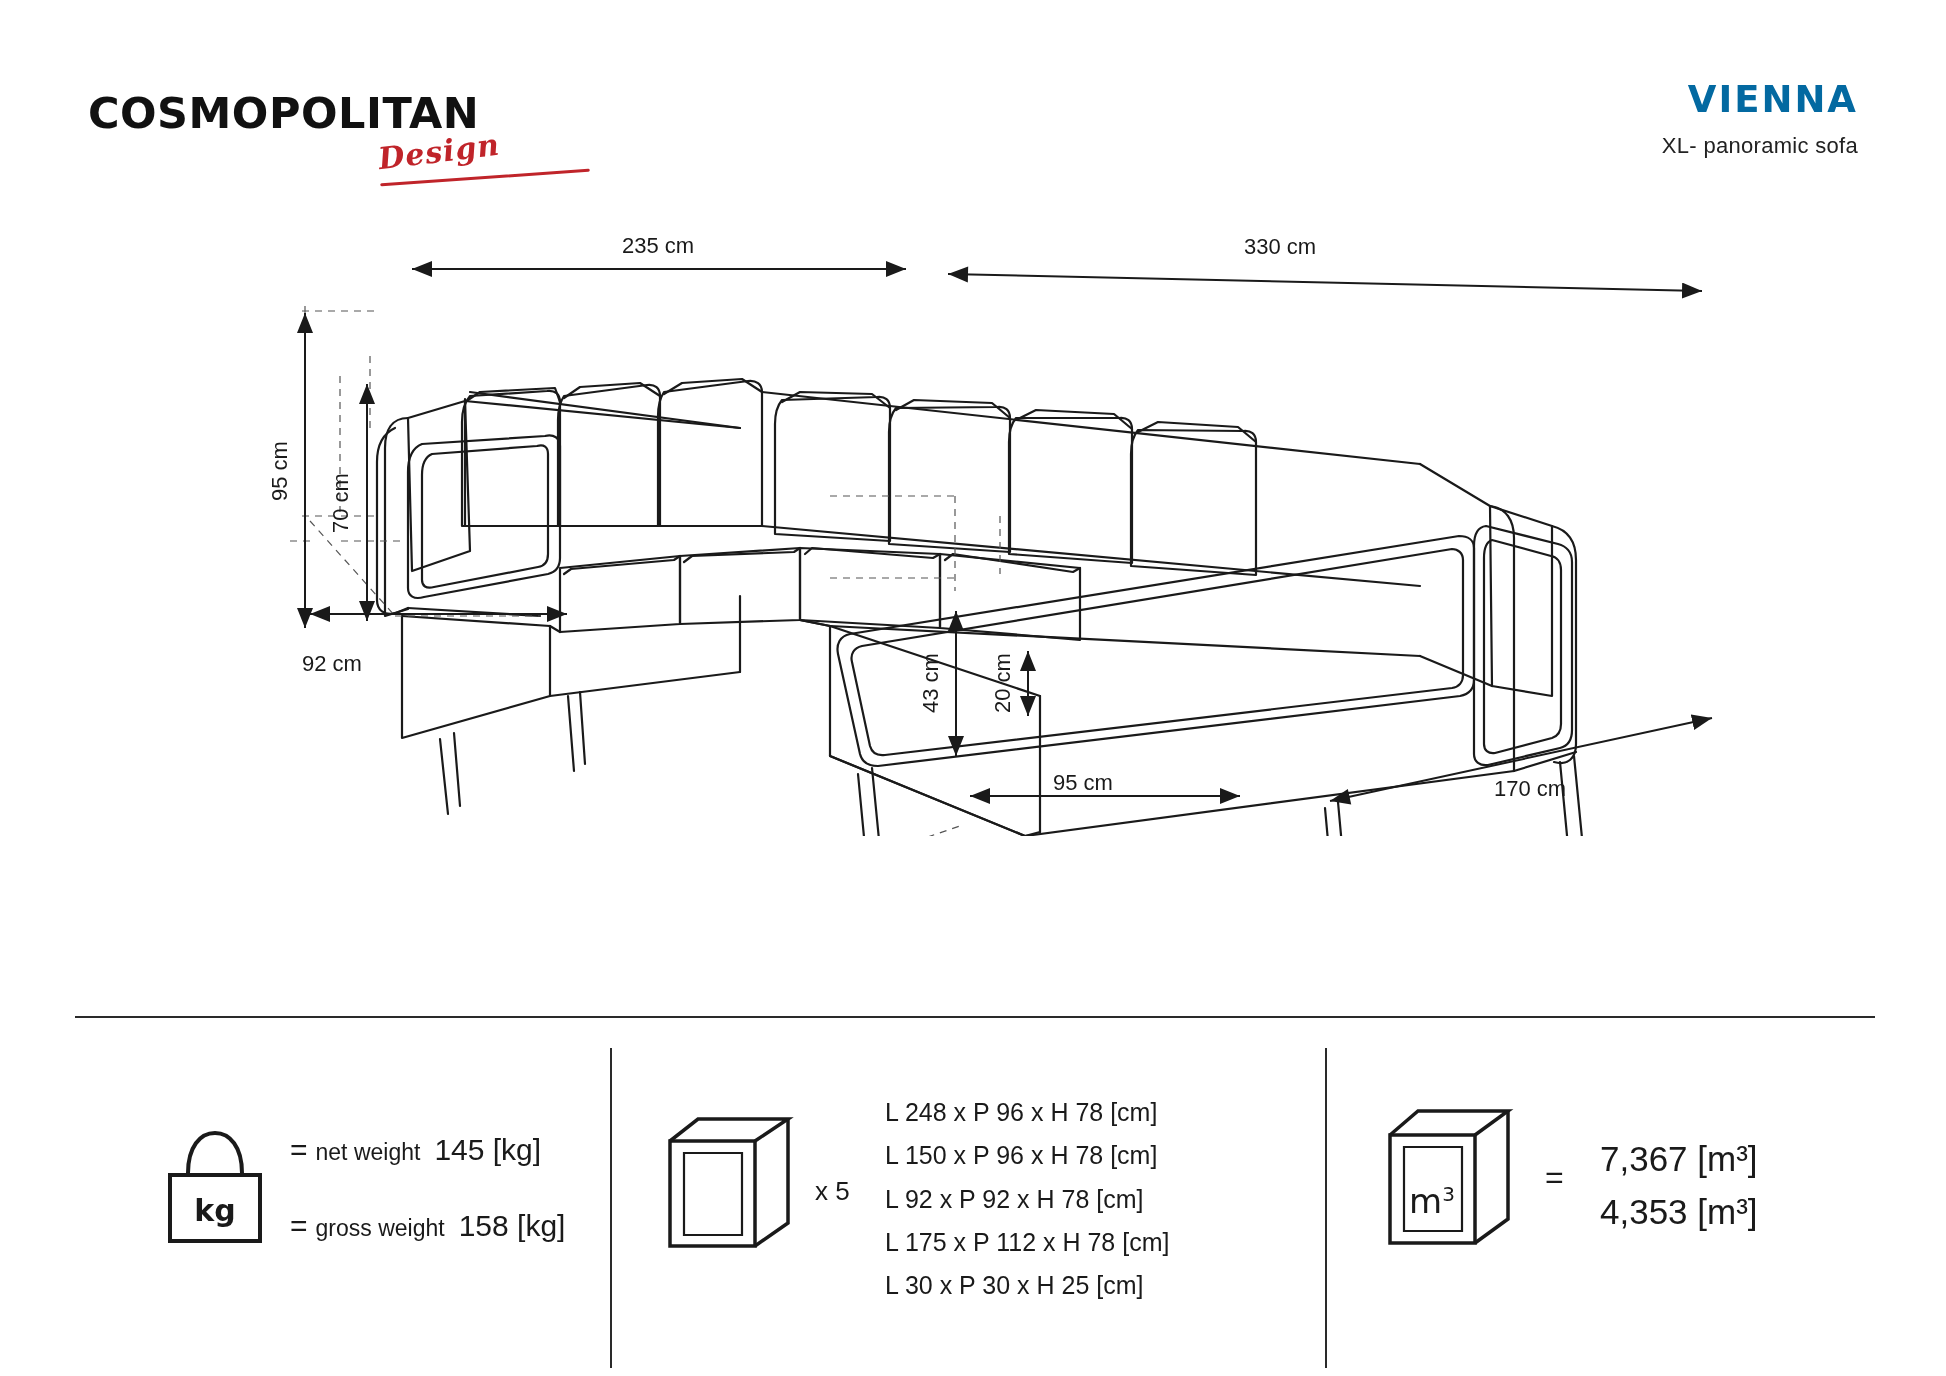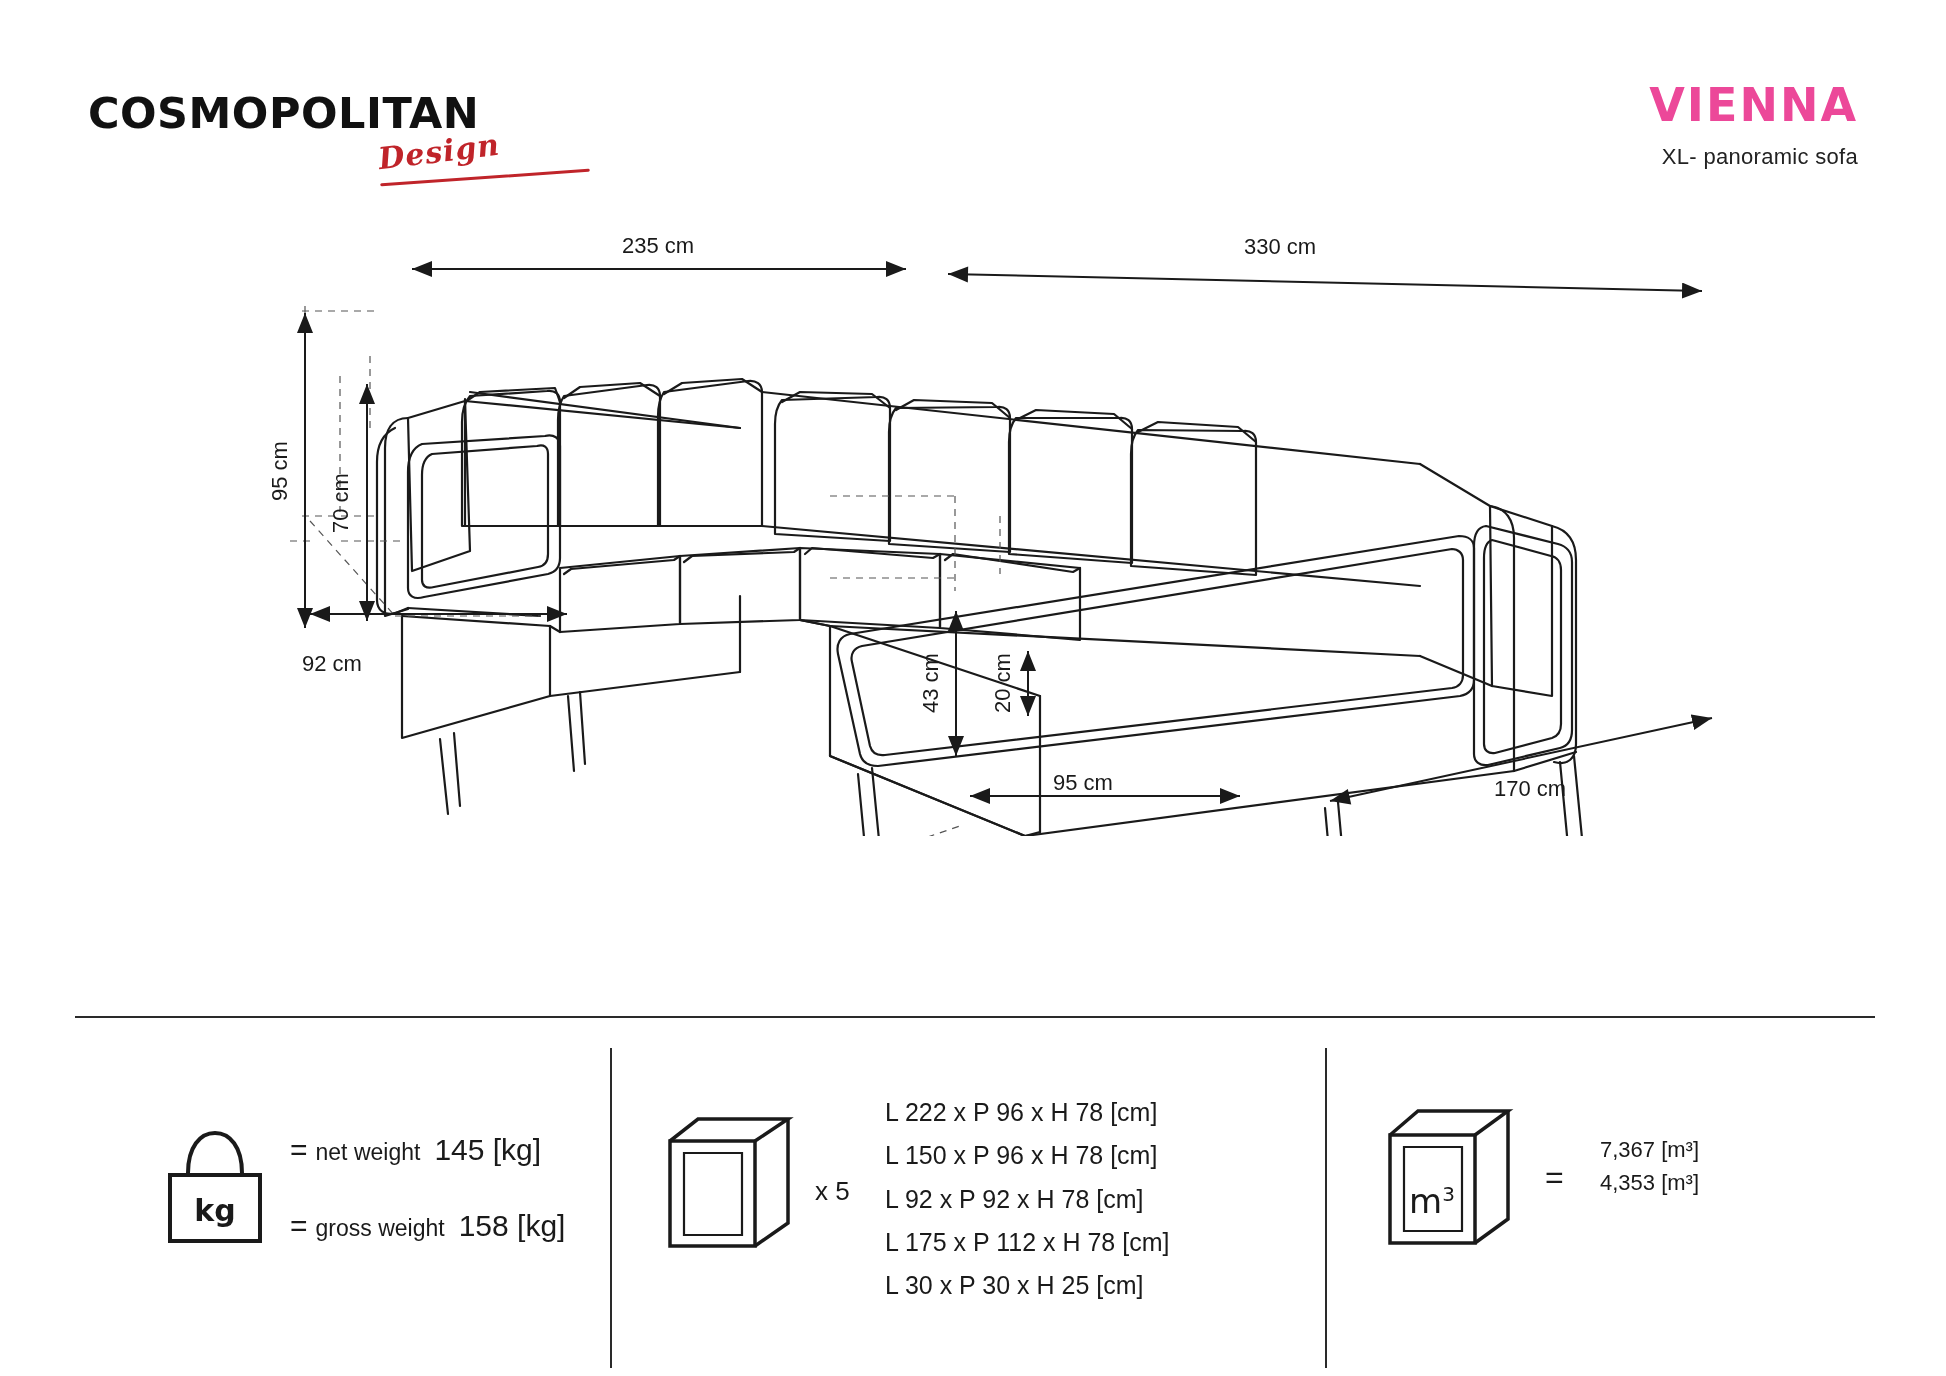--- a/index.html
+++ b/index.html
@@ -43,23 +43,23 @@
     transform:rotate(-4deg);
     border-radius:2px;
   }
 
   .title-block {
     position:absolute; right:88px; top:62px; text-align:right;
   }
   .title-main {
     font-family:"DejaVu Sans", sans-serif;
     font-weight:bold;
-    font-size:46px;
+    font-size:37px;
     letter-spacing:2px;
-    color:#ec4899;
+    color:#0369a1;
   }
   .title-sub {
     margin-top:12px;
     font-size:22px;
     color:#222;
     letter-spacing:0.3px;
   }
 
   
   .drawing { position:absolute; left:0; top:180px; width:1946px; height:640px;padding-left:40px; }
@@ -94,21 +94,21 @@
   .carton-icon { position:absolute; left:20px; top:60px; width:140px; height:150px; }
   .carton-count { position:absolute; left:175px; top:125px; font-size:26px; }
   .carton-list { position:absolute; left:245px; top:40px; }
   .carton-list div { font-size:25px; line-height:1.73; white-space:nowrap; }
 
   
   .volume { left:1360px; top:1055px; width:520px; height:240px; }
   .vol-icon { position:absolute; left:20px; top:30px; width:140px; height:160px; }
   .vol-eq { position:absolute; left:185px; top:88px; font-size:32px; }
   .vol-vals { position:absolute; left:240px; top:62px; }
-  .vol-vals div { font-size:22px; line-height:1.5; white-space:nowrap; }
+  .vol-vals div { font-size:35px; line-height:1.5; white-space:nowrap; }
 
   .dim-label { font-family:"Liberation Sans", sans-serif; font-size:22px; fill:#1a1a1a; }
 </style>
 </head>
 <body>
 
 <div class="page">
 
   <div class="brand">
     <div class="brand-word">COSMOPOLITAN</div>
@@ -301,21 +301,21 @@
         <g fill="none" stroke="#1a1a1a" stroke-width="3.5">
           <path d="M10,30 L95,30 L95,135 L10,135 Z"></path>
           <path d="M10,30 L38,8 L128,8 L95,30"></path>
           <path d="M128,8 L128,112 L95,135"></path>
           <path d="M24,42 L82,42 L82,124 L24,124 Z" stroke-width="2.2"></path>
         </g>
       </svg>
     </div>
     <div class="carton-count">x 5</div>
     <div class="carton-list">
-      <div>L 222 x P 96 x H 78 [cm]</div>
+      <div>L 248 x P 96 x H 78 [cm]</div>
       <div>L 150 x P 96 x H 78 [cm]</div>
       <div>L 92 x P 92 x H 78 [cm]</div>
       <div>L 175 x P 112 x H 78 [cm]</div>
       <div>L 30 x P 30 x H 25 [cm]</div>
     </div>
   </div>
 
   <div class="spec volume">
     <div class="vol-icon">
       <svg width="140" height="160" viewBox="0 0 140 160" xmlns="http://www.w3.org/2000/svg">

